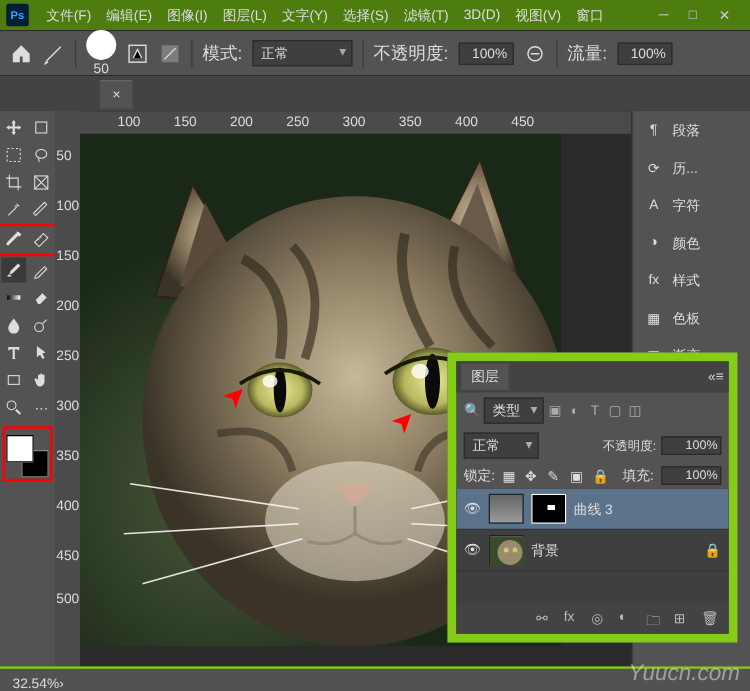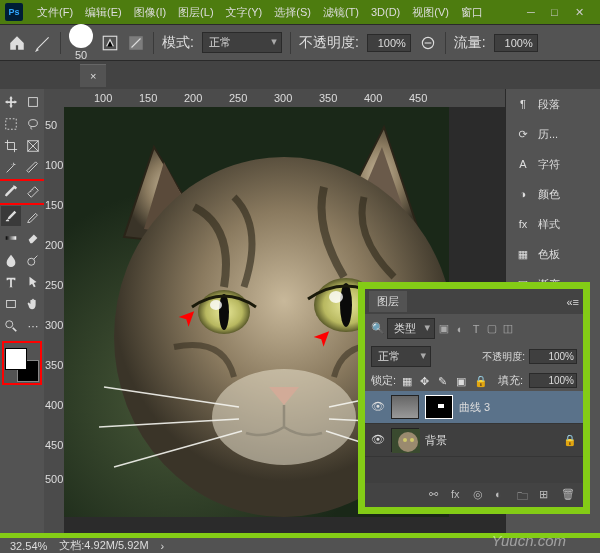--- a/index.html
+++ b/index.html
@@ -51,22 +51,22 @@
 .lock-row .sm{width:12px;height:12px}
 .layer-list{flex:1;background:#3f3f3f;overflow:auto}
 .layer{display:flex;align-items:center;padding:4px 6px;gap:6px;border-bottom:1px solid #353535}
 .layer.active{background:#5a728a}
 .eye{width:14px;height:14px}
 .thumb{width:28px;height:24px;background:#888;border:1px solid #222}
 .mask-thumb{width:28px;height:24px;background:#000;border:1px solid #fff;position:relative}
 .mask-thumb::after{content:"";position:absolute;top:8px;left:12px;width:6px;height:4px;background:#fff}
 .layer-foot{height:24px;background:#434343;display:flex;align-items:center;justify-content:flex-end;gap:8px;padding:0 8px}
 .layer-foot .fi{width:14px;height:14px;color:#bbb}
-.statusbar{height:20px;background:#525252;display:flex;align-items:center;padding:0 10px;gap:12px;font-size:10px;border-top:5px solid #84cc16}
-.watermark{position:absolute;bottom:4px;right:34px;color:rgba(255,255,255,.45);font-size:15px;font-style:italic;pointer-events:none}
+.statusbar{height:20px;background:#525252;display:flex;align-items:flex-end;padding:0 10px;gap:0;font-size:10px;border-top:2px solid #84cc16}
+.watermark{position:absolute;bottom:4px;right:8px;color:rgba(255,255,255,.45);font-size:18px;font-style:italic;pointer-events:none}
 </style>
 </head>
 <body>
 
 <div class="menubar">
   <div class="ps-logo">Ps</div>
   <div class="menu-item">文件(F)</div>
   <div class="menu-item">编辑(E)</div>
   <div class="menu-item">图像(I)</div>
   <div class="menu-item">图层(L)</div>
@@ -461,17 +461,16 @@
     <span class="fi">◎</span>
     <span class="fi">◐</span>
     <span class="fi">🗀</span>
     <span class="fi">⊞</span>
     <span class="fi">🗑</span>
   </div>
 </div>
 
 <div class="statusbar">
   <span>32.54%</span>
-  <span>文档:4.92M/5.92M</span>
   <span>›</span>
 </div>
 
 <div class="watermark">Yuucn.com</div>
 
 </body></html>

